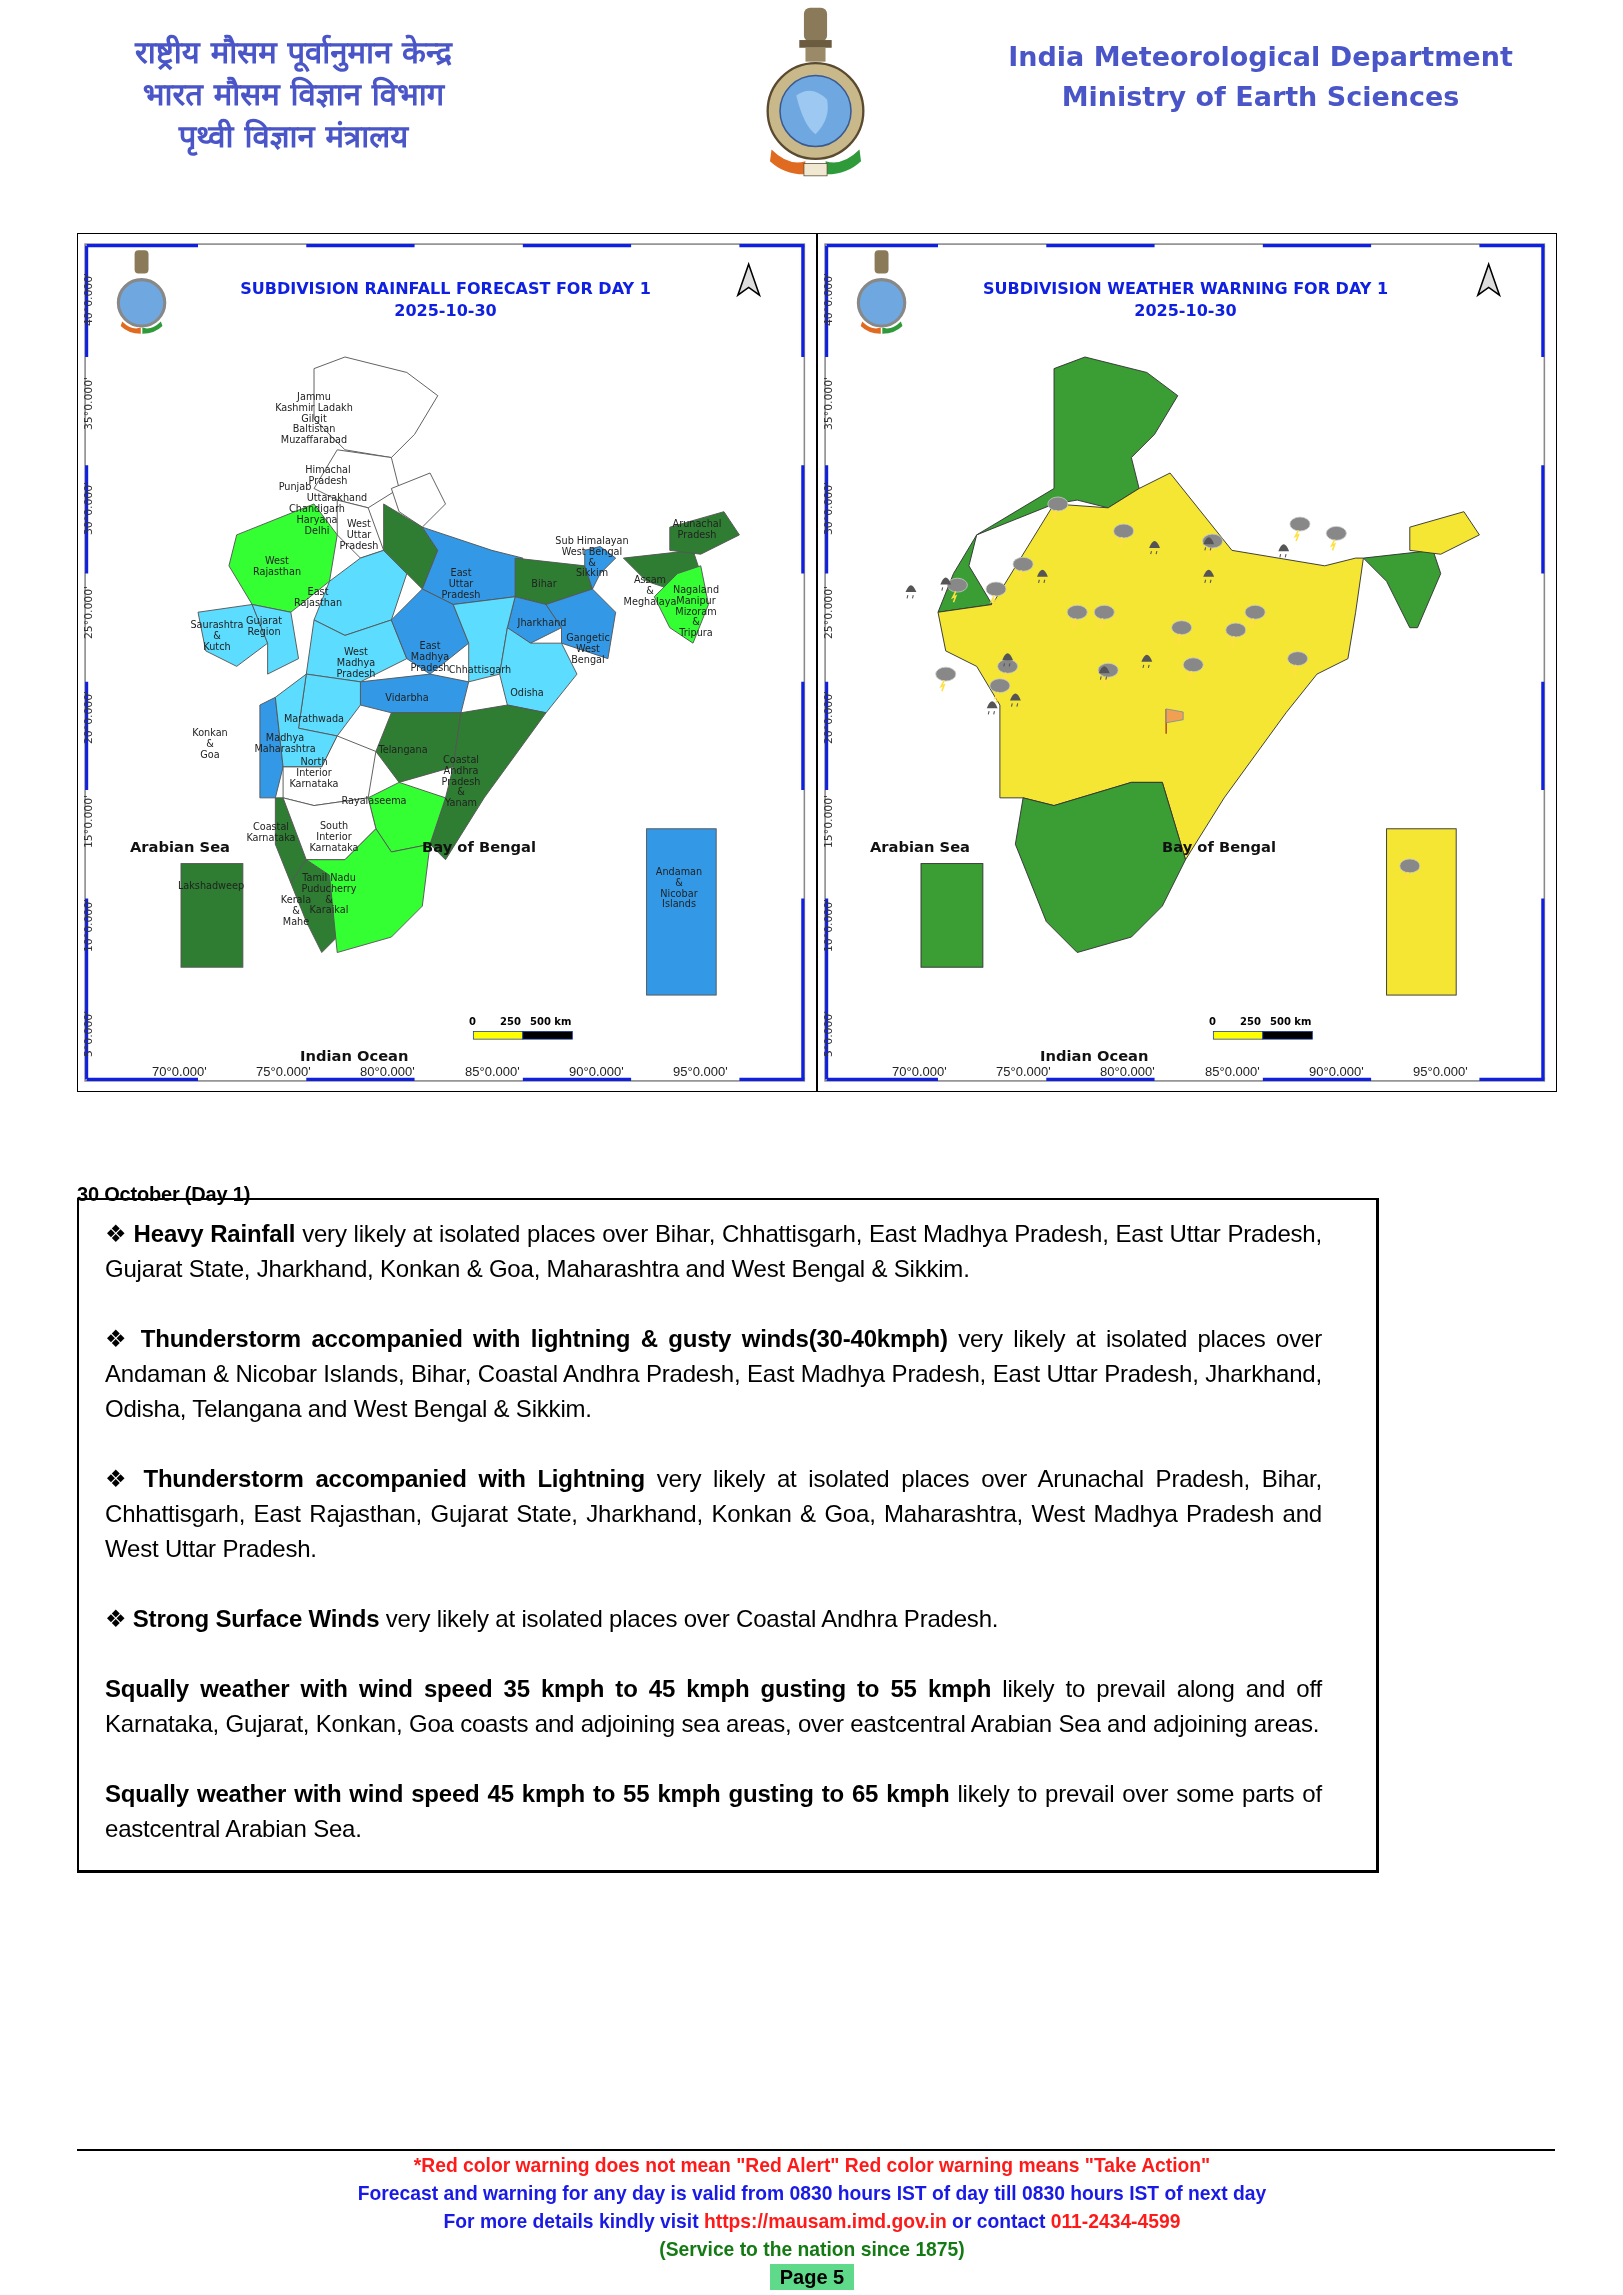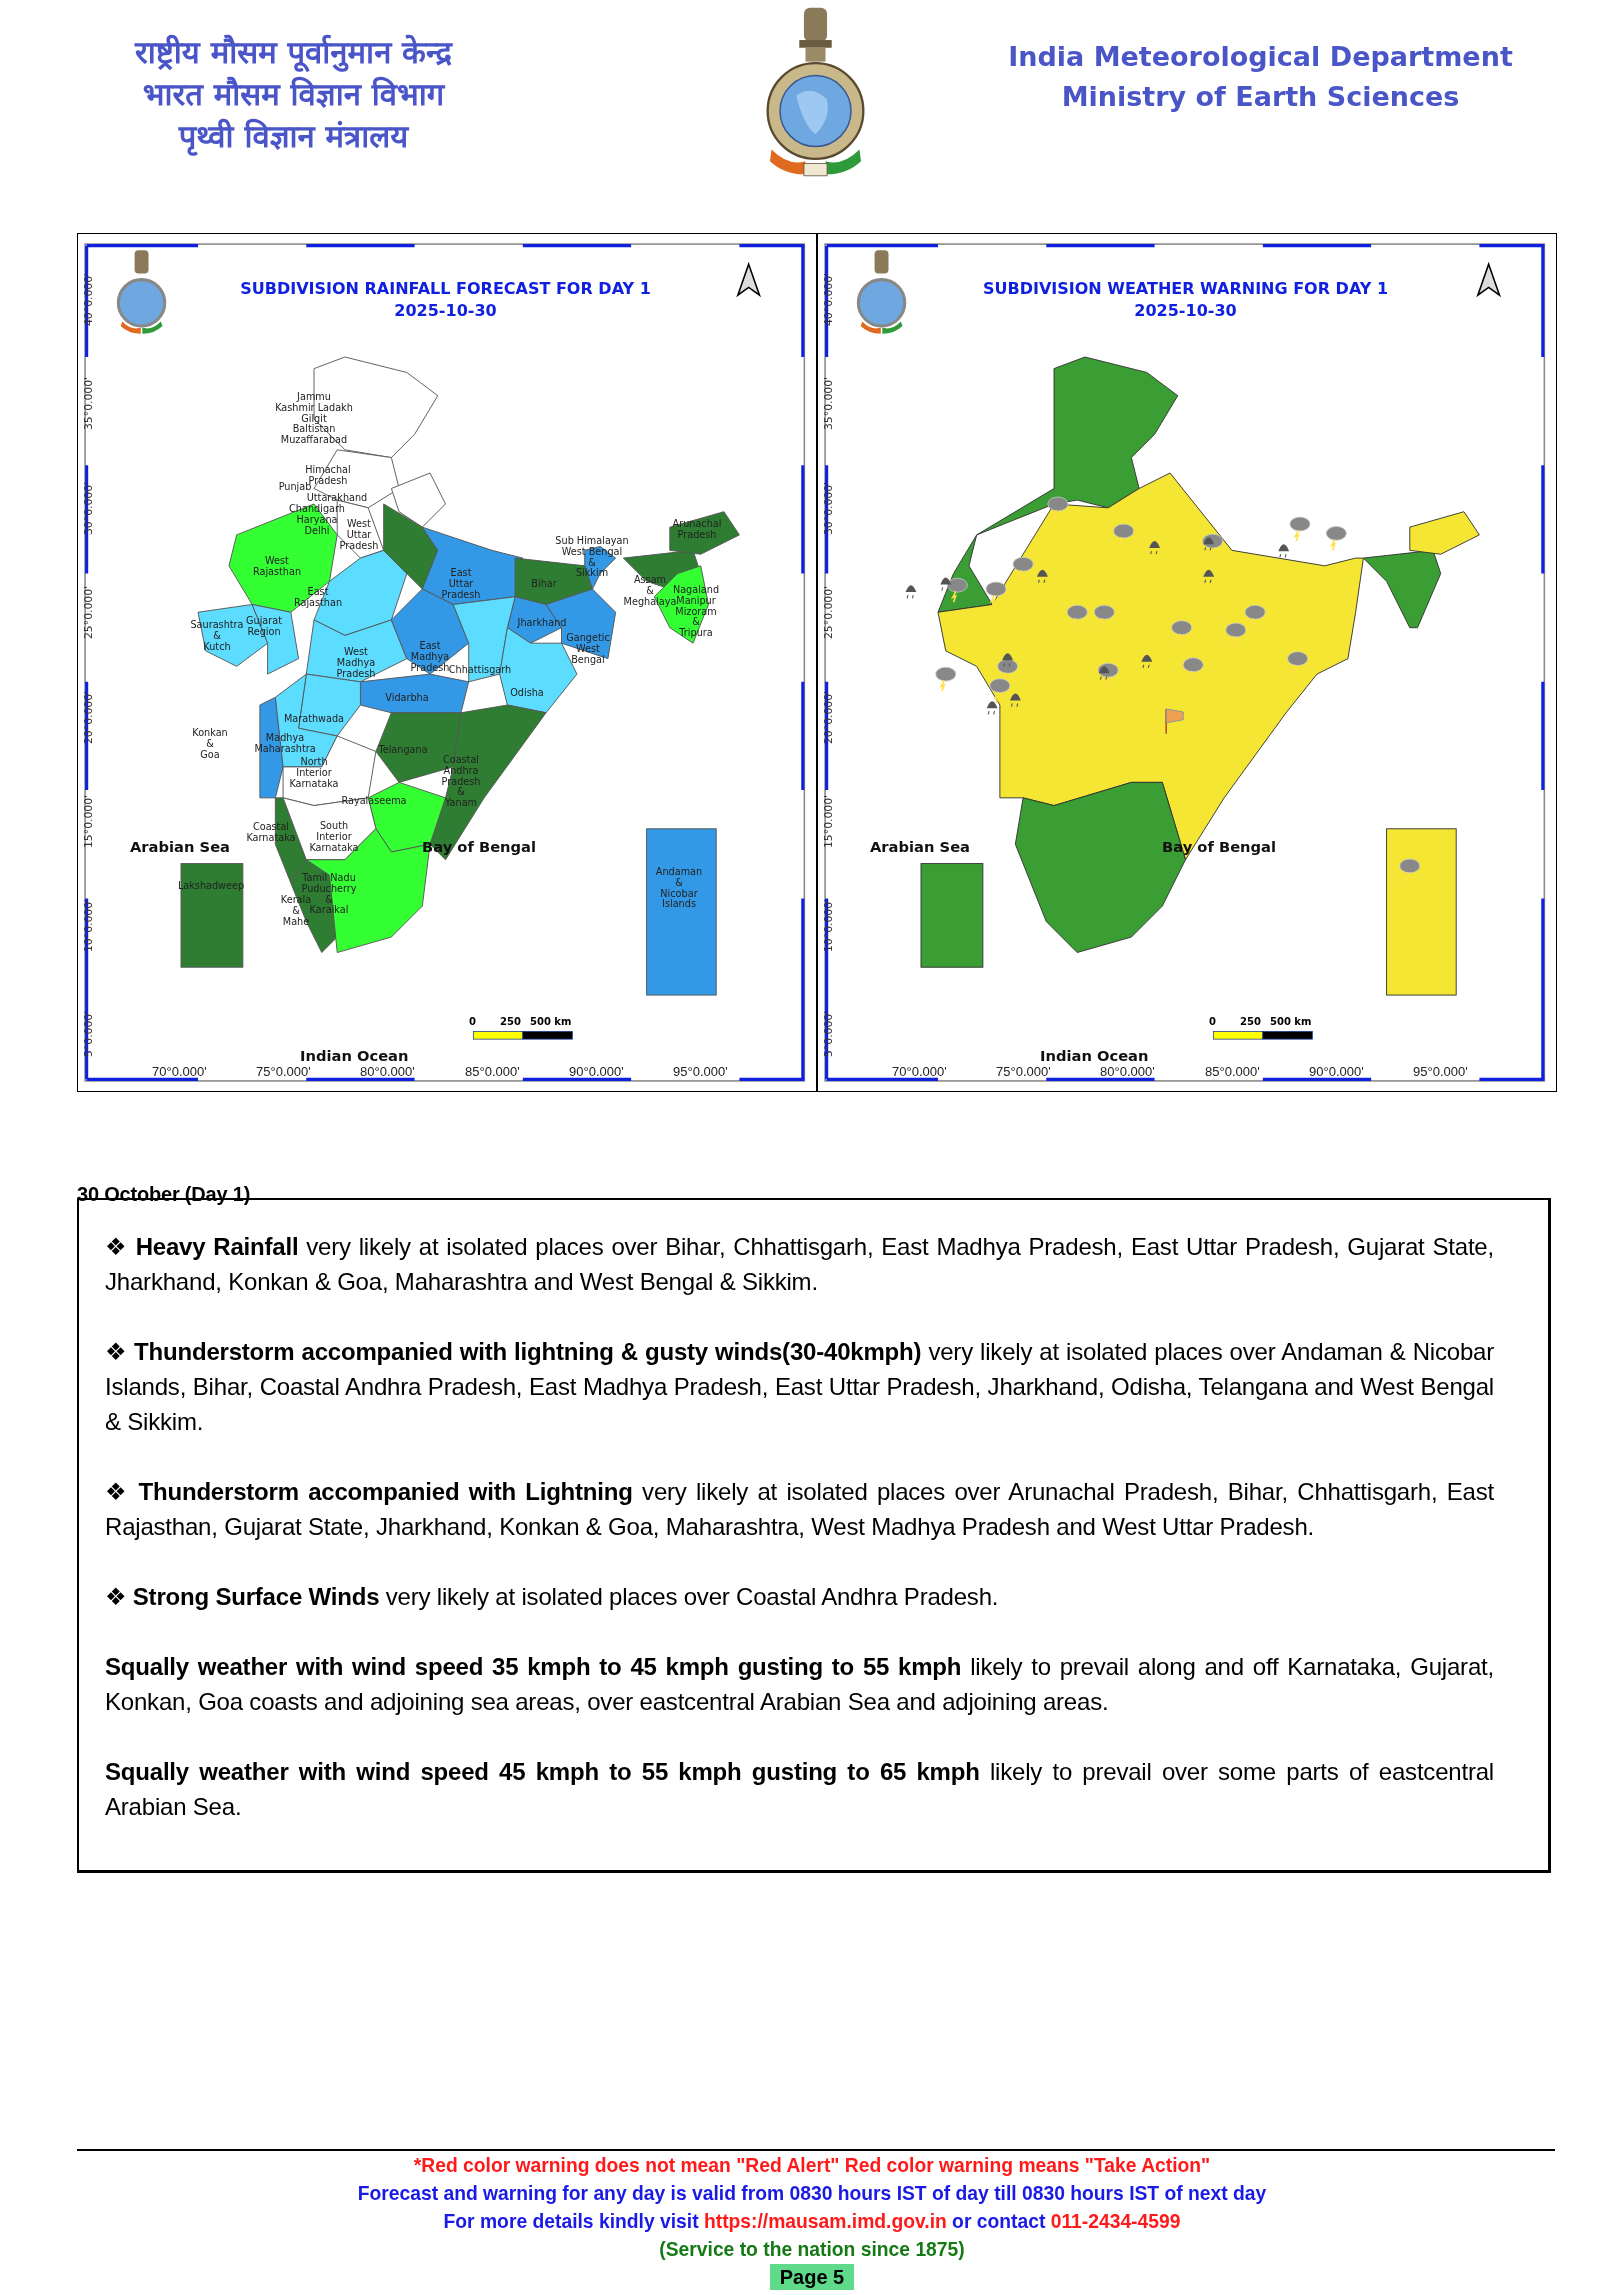--- a/index.html
+++ b/index.html
@@ -11,21 +11,21 @@
   .map-divider{position:absolute;left:816px;top:233px;width:1.5px;height:858px;background:#000;}
   .map-panel{position:absolute;top:241px;width:727px;height:843px;}
   .map-panel svg{position:absolute;left:0;top:0;}
   .map-title{position:absolute;left:0;width:727px;top:37px;text-align:center;color:#1020e0;font-family:"DejaVu Sans",sans-serif;font-weight:bold;font-size:16px;line-height:21.6px;}
   .lat-label{position:absolute;left:-1.5px;font-family:"DejaVu Sans",sans-serif;font-size:10.8px;color:#333;transform:rotate(-90deg);transform-origin:left top;white-space:nowrap;}
   .lon-label{position:absolute;top:823px;font-family:"Liberation Sans",sans-serif;font-size:13px;color:#222;white-space:nowrap;}
   .sea-label{position:absolute;font-family:"DejaVu Sans",sans-serif;font-weight:bold;font-size:14.7px;color:#111;white-space:nowrap;}
   .region-label{position:absolute;font-family:"DejaVu Sans",sans-serif;font-size:9.7px;line-height:10.8px;color:#222;text-align:center;white-space:pre;transform:translateX(-50%);}
   .scale-text{position:absolute;font-family:"DejaVu Sans",sans-serif;font-weight:bold;font-size:10px;white-space:nowrap;}
   .day-heading{position:absolute;left:77px;top:1167px;font-size:20px;font-weight:bold;letter-spacing:-0.2px;margin-top:16px;}
-  .warn-box{position:absolute;left:77px;top:1198px;width:1474px;height:675px;border:2.3px solid #000;border-right-width:3.1px;border-bottom-width:3.1px;box-sizing:border-box;padding:29px 54px 0 26px;}
+  .warn-box{position:absolute;left:77px;top:1198px;width:1302px;height:675px;border:2.3px solid #000;border-right-width:3.1px;border-bottom-width:3.1px;box-sizing:border-box;padding:16px 54px 0 26px;}
   .warn-p{font-size:24px;line-height:35px;margin:0 0 35px 0;text-align:justify;letter-spacing:-0.2px;}
   .warn-p b{font-weight:bold;}
   .footer-rule{position:absolute;left:77px;top:2149px;width:1478px;height:2.3px;background:#000;}
   .footer{position:absolute;left:0;width:1624px;text-align:center;font-weight:bold;font-size:19.3px;line-height:28px;}
   .f-red{color:#ff1a1a;}
   .f-blue{color:#1a1ae6;}
   .f-green{color:#147a14;}
   .page-badge{display:inline-block;background:#5fd98a;color:#000;padding:0 9.3px;font-size:20px;line-height:26px;}
 </style>
 </head>

